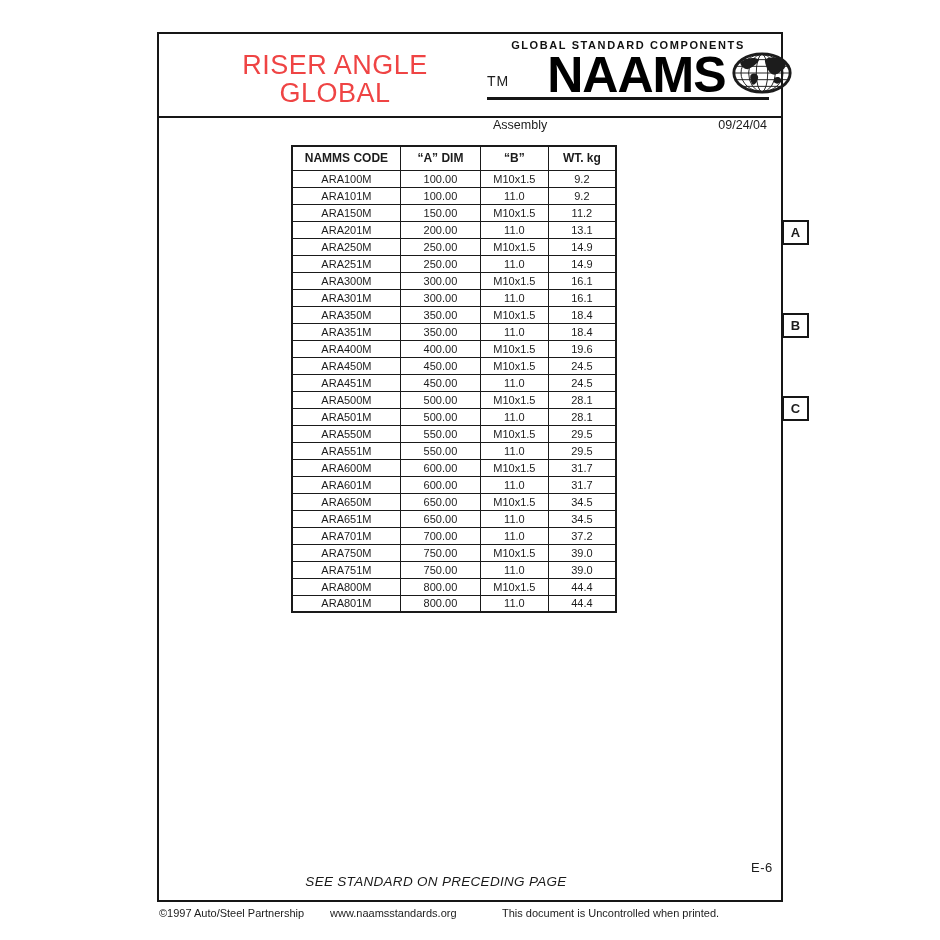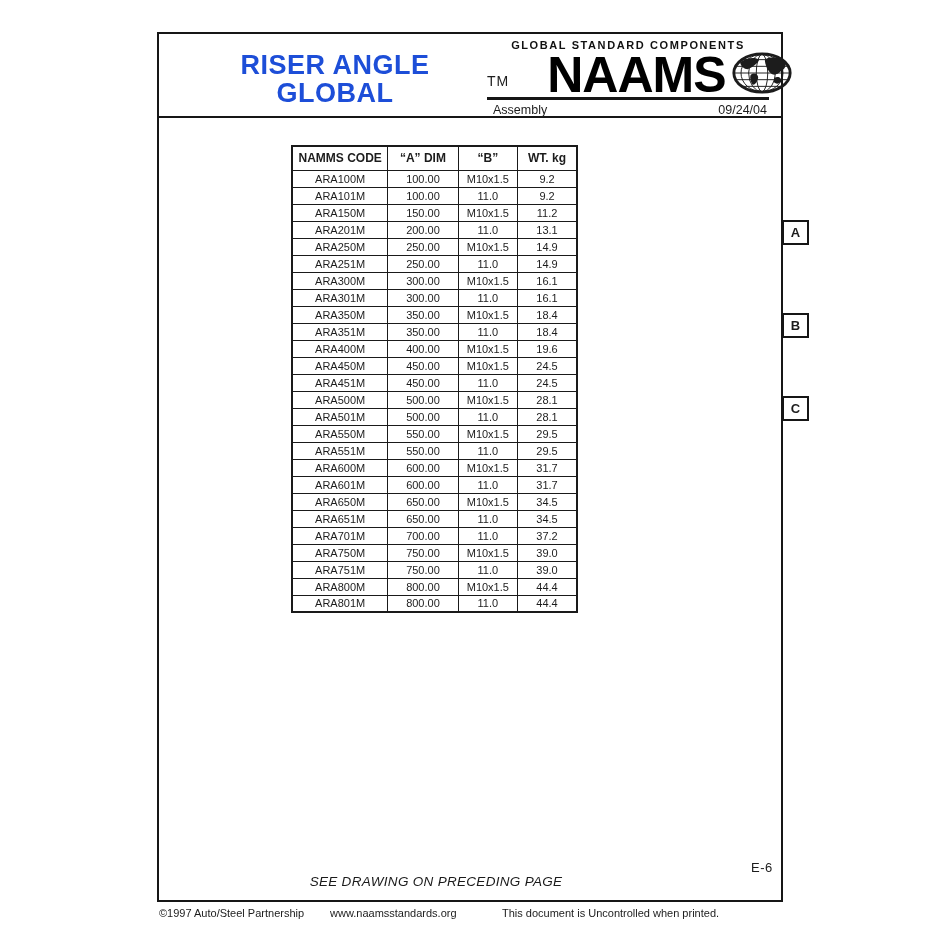--- a/index.html
+++ b/index.html
@@ -24,24 +24,24 @@
   
   .hdr {
     position: relative;
     height: 84px;
     border-bottom: 2px solid #161616;
   }
   .title {
     position: absolute;
     left: 18px; top: 17px; width: 316px;
     text-align: center;
-    font-size: 27px; font-weight: bold;
+    font-size: 27px; font-weight: normal;
     line-height: 28px;
     letter-spacing: 0.5px;
-    color: #1d4ed8;
+    color: #ef4444;
   }
   .brand {
     position: absolute;
     right: 12px; top: 5px; width: 282px;
   }
   .tagline {
     font-size: 11px; font-weight: bold;
     letter-spacing: 1.6px;
     white-space: nowrap;
     text-align: center;
@@ -63,28 +63,28 @@
     line-height: 38px;
     letter-spacing: -1px;
     color: #000000;
     margin-left: 36px;
   }
   .globe { width: 66px; height: 42px; margin-left: 3px; flex: 0 0 auto; }
   .brand-rule { height: 3px; background: #161616; margin-top: 3px; }
   .meta-row {
     display: flex; justify-content: space-between;
     font-size: 12.5px;
-    padding: 3px 2px 0 6px;
+    padding: 18px 2px 0 6px;
   }
 
   
   table.parts {
     position: absolute;
     left: 132px; top: 111px;
-    width: 287px;
+    width: 326px;
     border-collapse: collapse;
     border: 2px solid #1a1a1a;
     font-size: 11px;
     padding-left: 16px;
   }
   table.parts th {
     border: 1px solid #1a1a1a;
     height: 24px;
     font-size: 12px; font-weight: bold;
     text-align: center;
@@ -341,19 +341,19 @@
           <td>11.0</td>
           <td>44.4</td>
         </tr>
       </tbody>
   </table>
 
   <div class="marker marker-a">A</div>
   <div class="marker marker-b">B</div>
   <div class="marker marker-c">C</div>
 
-  <div class="note">SEE DRAWING ON PRECEDING PAGE</div>
+  <div class="note">SEE STANDARD ON PRECEDING PAGE</div>
 </div>
 
 <span class="footer-item f-copyright">©1997 Auto/Steel Partnership</span>
 <span class="footer-item f-website">www.naamsstandards.org</span>
 <span class="footer-item f-disclaimer">This document is Uncontrolled when printed.</span>
 <span class="footer-item f-pageno">E-6</span>
 
 </body></html>

